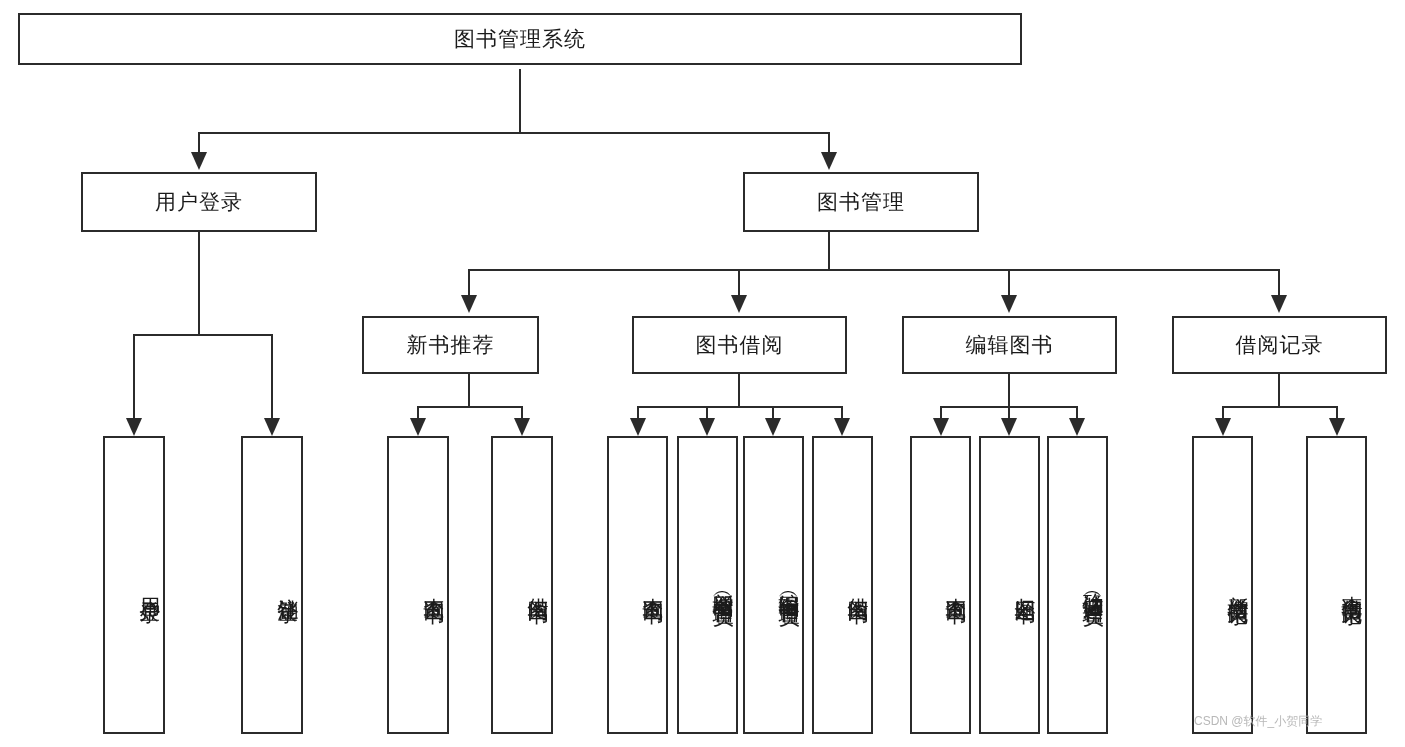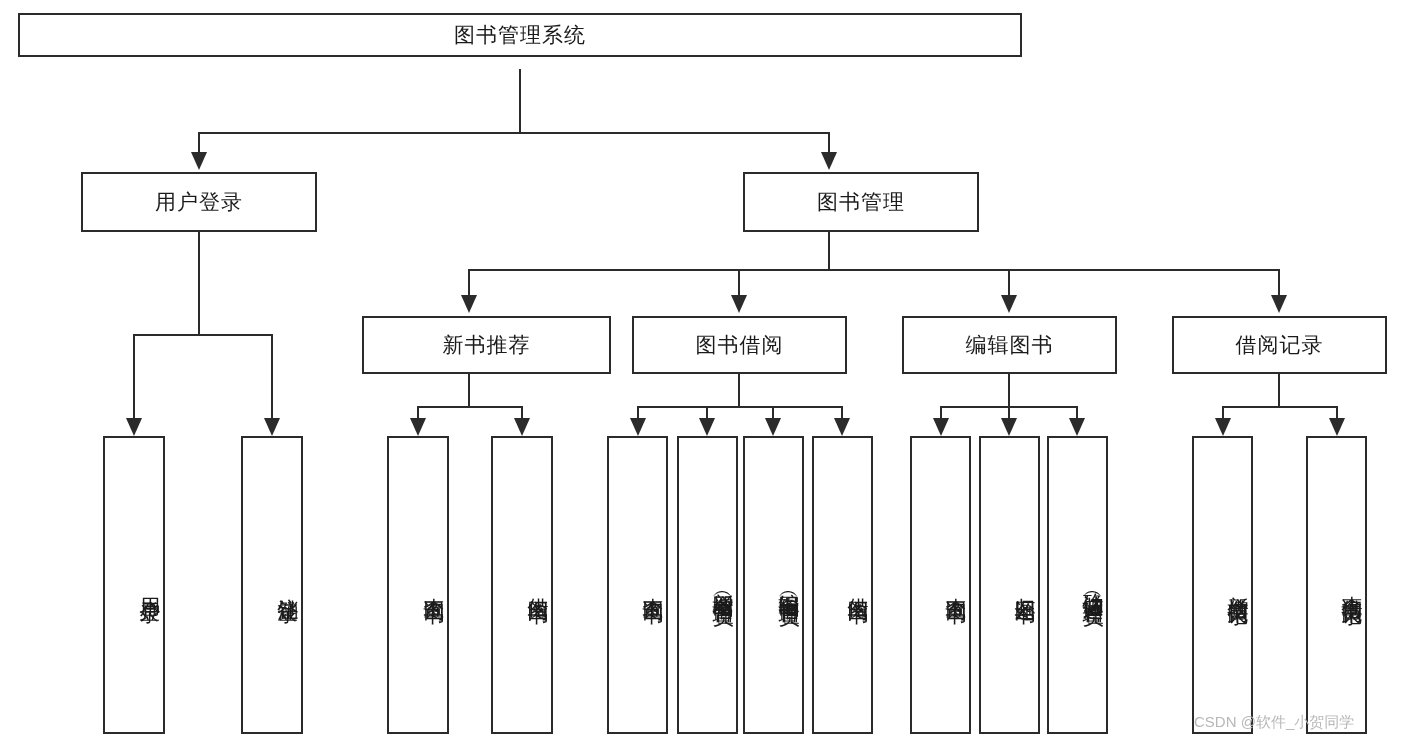--- a/index.html
+++ b/index.html
@@ -64,32 +64,32 @@
     position: absolute;
     width: 0;
     height: 0;
     border-left: 8px solid transparent;
     border-right: 8px solid transparent;
     border-top: 18px solid #2b2b2b;
   }
   
   .watermark {
     position: absolute;
-    font-size: 15px;
+    font-size: 12px;
     color: #b8b8b8;
     white-space: nowrap;
     user-select: none;
   }
 </style>
 </head>
 <body>
 
 <div id="canvas">
 
-  <div class="node horiz" style="left:18px; top:13px; width:1004px; height:44px;">
+  <div class="node horiz" style="left:18px; top:13px; width:1004px; height:52px;">
     <span>图书管理系统</span>
   </div>
 
   <div class="vline" style="left:519px; top:69px; width:2px; height:64px;"></div>
 
   <div class="hline" style="left:198px; top:132px; width:632px; height:2px;"></div>
 
   <div class="vline" style="left:198px; top:132px; width:2px; height:22px;"></div>
   <div class="arrow" style="left:191px; top:152px;"></div>
   <div class="vline" style="left:828px; top:132px; width:2px; height:22px;"></div>
@@ -114,21 +114,21 @@
   <div class="hline" style="left:468px; top:269px; width:812px; height:2px;"></div>
   <div class="vline" style="left:468px; top:269px; width:2px; height:28px;"></div>
   <div class="arrow" style="left:461px; top:295px;"></div>
   <div class="vline" style="left:738px; top:269px; width:2px; height:28px;"></div>
   <div class="arrow" style="left:731px; top:295px;"></div>
   <div class="vline" style="left:1008px; top:269px; width:2px; height:28px;"></div>
   <div class="arrow" style="left:1001px; top:295px;"></div>
   <div class="vline" style="left:1278px; top:269px; width:2px; height:28px;"></div>
   <div class="arrow" style="left:1271px; top:295px;"></div>
 
-  <div class="node horiz" style="left:362px; top:316px; width:249px; height:58px;">
+  <div class="node horiz" style="left:362px; top:316px; width:177px; height:58px;">
     <span>新书推荐</span>
   </div>
   <div class="node horiz" style="left:632px; top:316px; width:215px; height:58px;">
     <span>图书借阅</span>
   </div>
   <div class="node horiz" style="left:902px; top:316px; width:215px; height:58px;">
     <span>编辑图书</span>
   </div>
   <div class="node horiz" style="left:1172px; top:316px; width:215px; height:58px;">
     <span>借阅记录</span>

